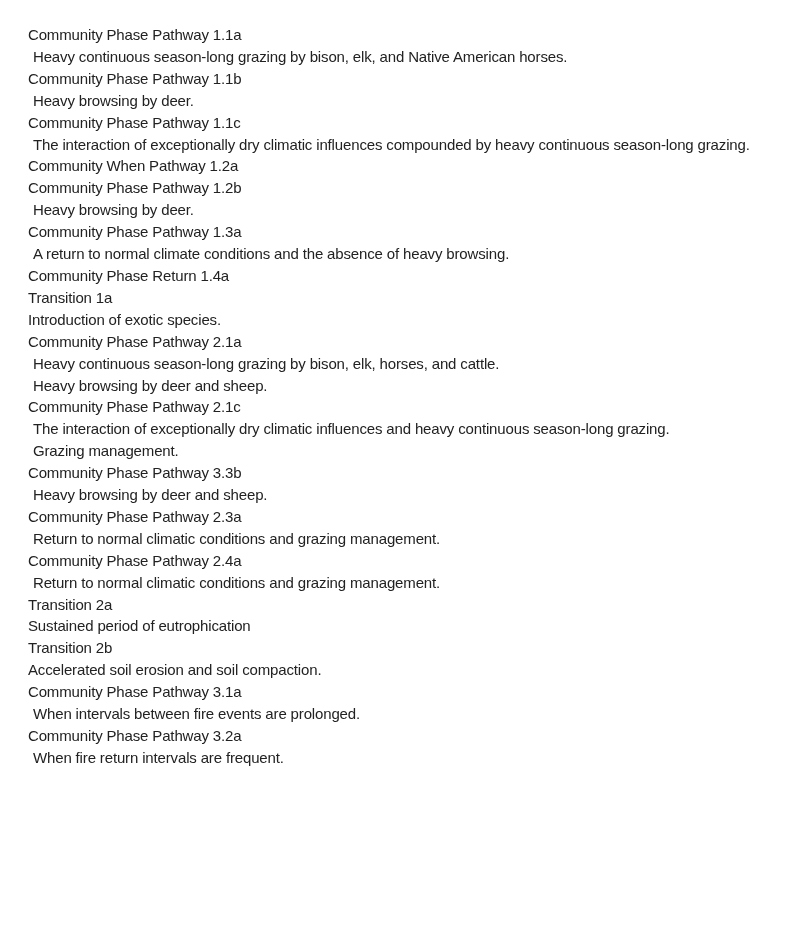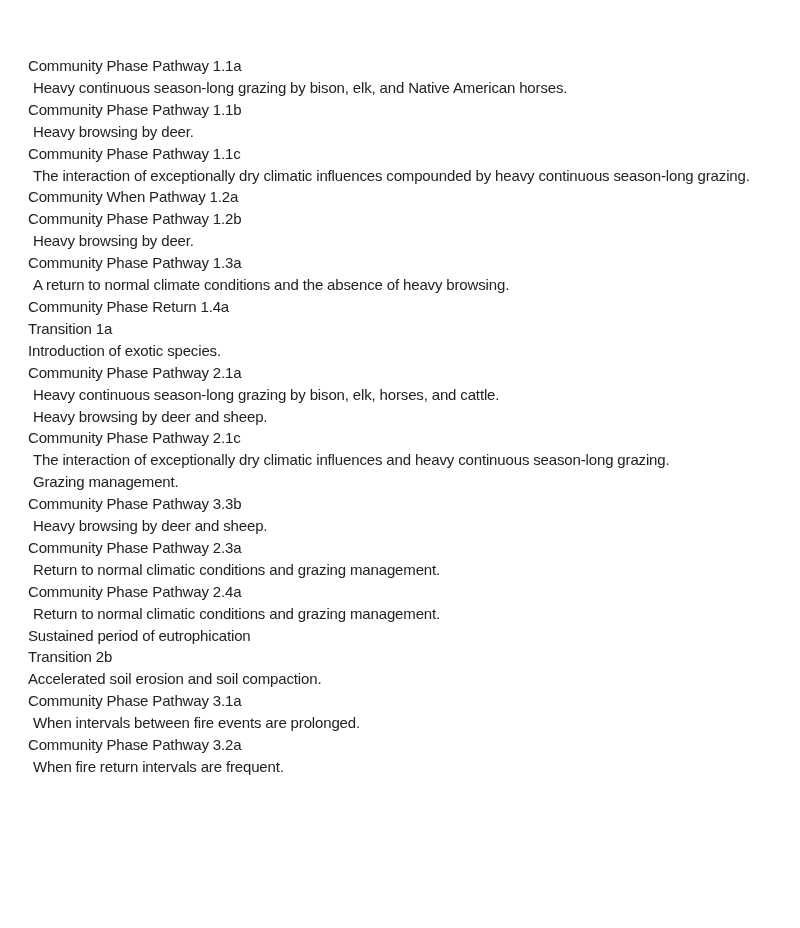--- a/index.html
+++ b/index.html
@@ -12,21 +12,20 @@
     width: 800px;
     height: 928px;
     background: #ffffff;
     padding: 24px 18px 0 28px;
     font-family: "Liberation Sans", sans-serif;
     color: #222222;
     overflow: hidden;
   }
   .doc-lines {
     display: block;
-    margin-top: 31px;
   }
   .line {
     font-size: 15px;
     line-height: 21.9px;
     letter-spacing: -0.15px;
     white-space: nowrap;
     font-weight: 400;
   }
   .line.indent {
     padding-left: 5px;
@@ -62,20 +61,21 @@
       <div class="line desc-line indent">Heavy browsing by deer and sheep.</div>
       <div class="line label-line">Community Phase Pathway 2.1c</div>
       <div class="line desc-line indent">The interaction of exceptionally dry climatic influences and heavy continuous season-long grazing.</div>
       <div class="line desc-line indent">Grazing management.</div>
       <div class="line label-line">Community Phase Pathway 3.3b</div>
       <div class="line desc-line indent">Heavy browsing by deer and sheep.</div>
       <div class="line label-line">Community Phase Pathway 2.3a</div>
       <div class="line desc-line indent">Return to normal climatic conditions and grazing management.</div>
       <div class="line label-line">Community Phase Pathway 2.4a</div>
       <div class="line desc-line indent">Return to normal climatic conditions and grazing management.</div>
+      <div class="line label-line">Transition 2a</div>
       <div class="line desc-line">Sustained period of eutrophication</div>
       <div class="line label-line">Transition 2b</div>
       <div class="line desc-line">Accelerated soil erosion and soil compaction.</div>
       <div class="line label-line">Community Phase Pathway 3.1a</div>
       <div class="line desc-line indent">When intervals between fire events are prolonged.</div>
       <div class="line label-line">Community Phase Pathway 3.2a</div>
       <div class="line desc-line indent">When fire return intervals are frequent.</div>
     </div>
 </div>
 

